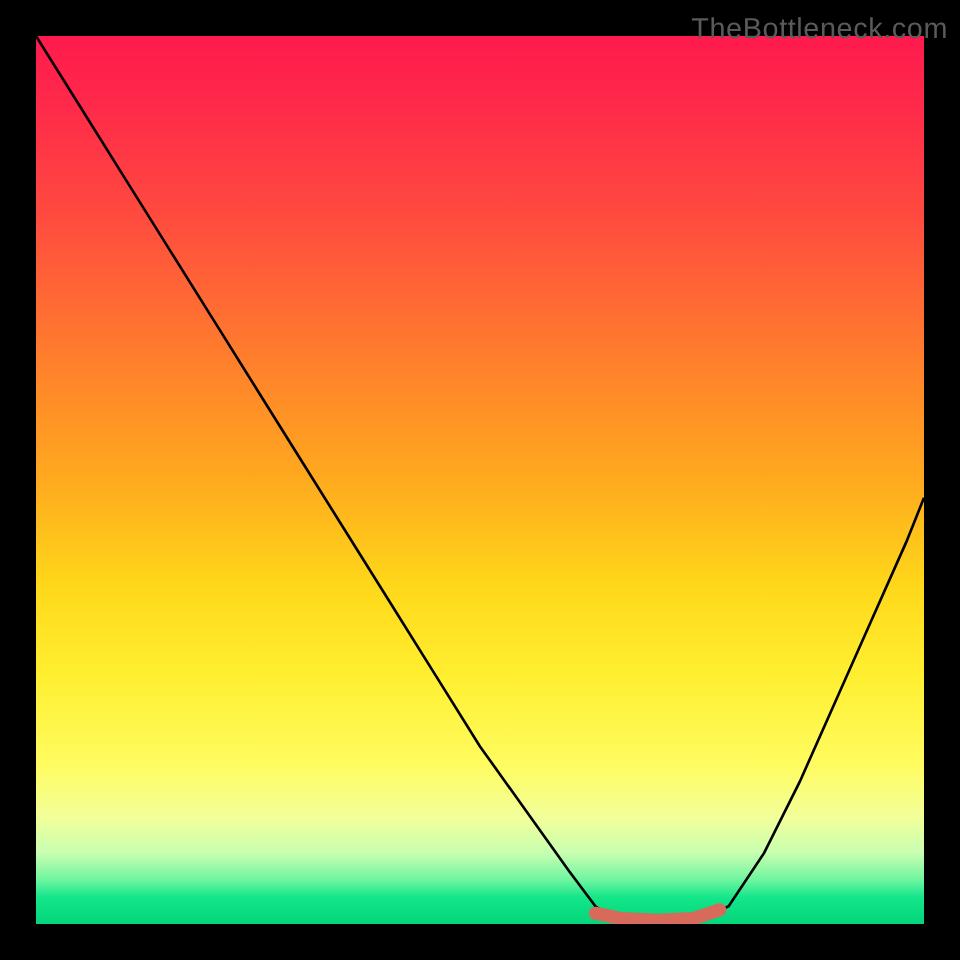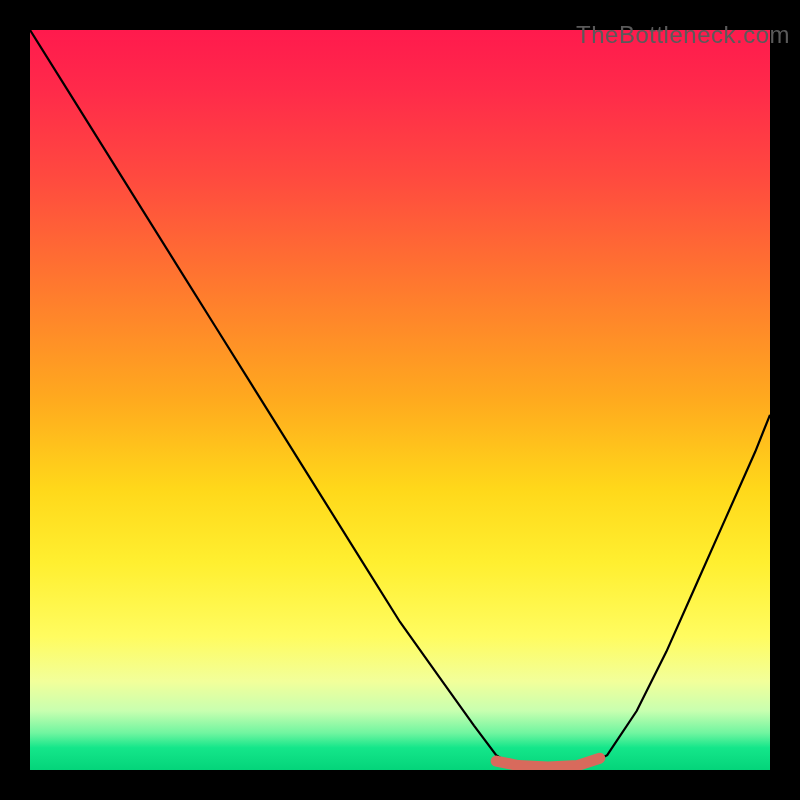--- a/index.html
+++ b/index.html
@@ -12,21 +12,21 @@
     font-family: Arial, Helvetica, sans-serif;
   }
   .frame {
     position: relative;
     width: 800px;
     height: 800px;
     background: #000;
   }
   .watermark {
     position: absolute;
-    top: 21px;
+    top: 11px;
     right: 10px;
     color: #5a5a5a;
     font-size: 24px;
     font-weight: 500;
     letter-spacing: 0.5px;
     z-index: 20;
   }
   .plot-area {
     position: absolute;
     left: 30px;

